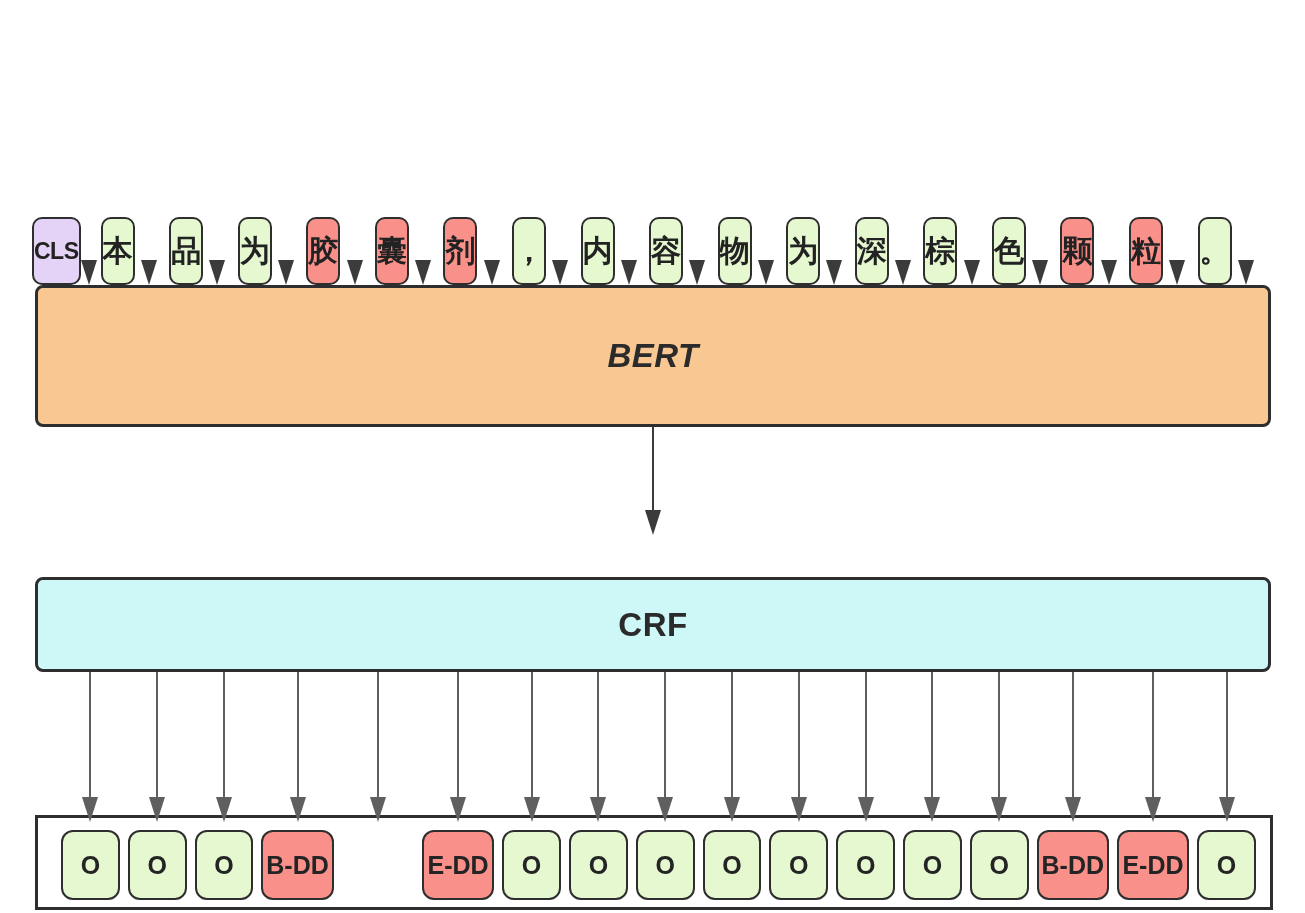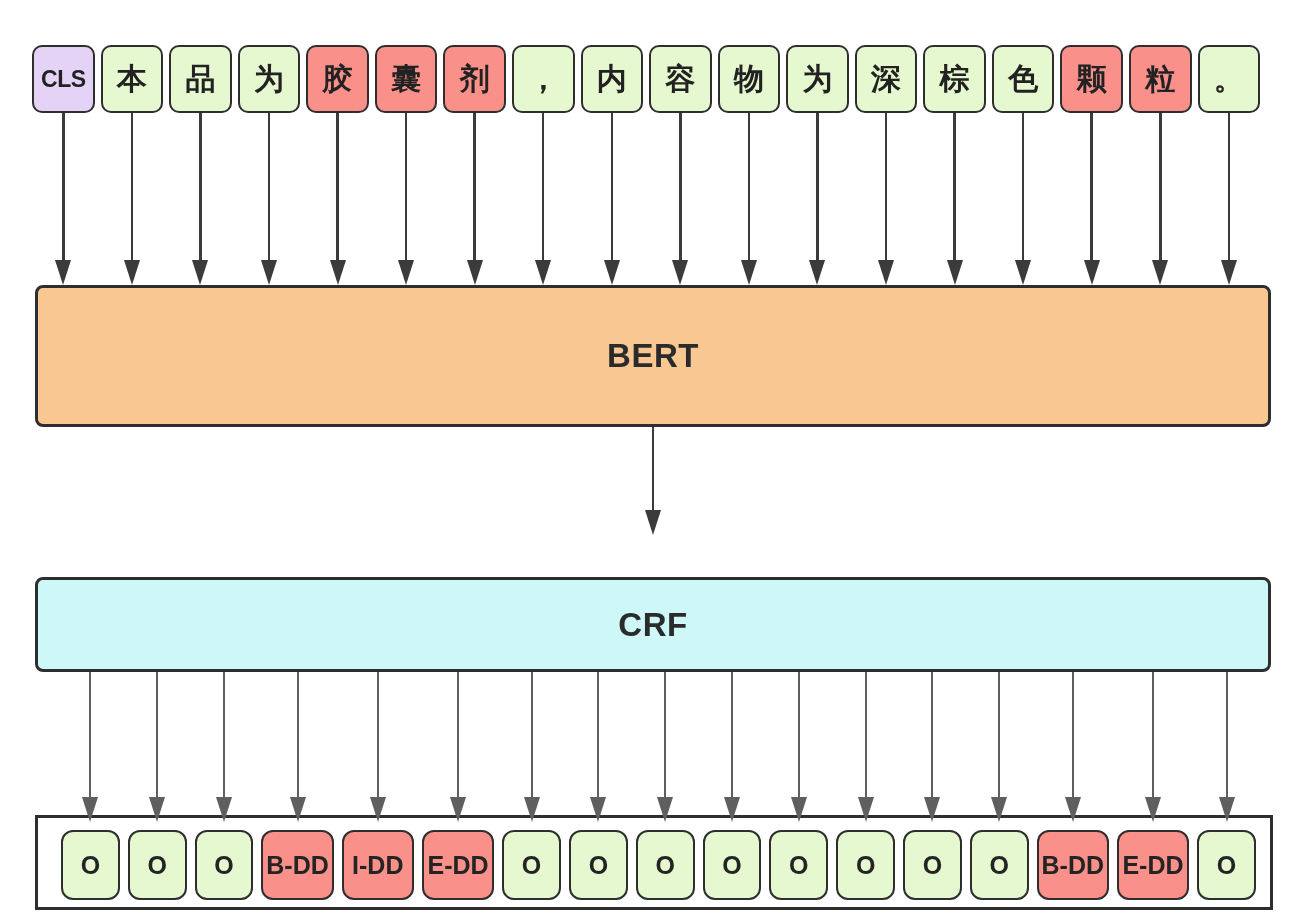--- a/index.html
+++ b/index.html
@@ -10,21 +10,21 @@
   html,body{margin:0;padding:0;}
   body{
     width:1305px;height:913px;background:#ffffff;
     font-family:"Liberation Sans","DejaVu Sans",sans-serif;
     color:#222;
   }
   .diagram{position:relative;width:1305px;height:913px;overflow:hidden;}
 
   
   .token-row{display:flex;gap:6px;margin:45px 45px 0 32px;height:240px;}
-  .tcell{flex:1 1 0;display:flex;flex-direction:column;align-items:flex-end;min-width:0;}
+  .tcell{flex:1 1 0;display:flex;flex-direction:row;align-items:flex-end;min-width:0;}
   .tbox{
     box-sizing:border-box;width:100%;height:68px;
     border:2.5px solid var(--line);border-radius:10px;
     display:flex;align-items:center;justify-content:center;
     font-weight:bold;font-size:30px;line-height:1;color:#222;
     background:var(--green);
   }
   .tbox.special{background:var(--purple);font-size:23px;letter-spacing:-0.5px;}
   .tbox.normal{background:var(--green);}
   .tbox.entity{background:var(--red);}
@@ -40,21 +40,21 @@
   .arrow.gray .shaft{width:2px;background:var(--arrow-gray);}
   .arrow.gray .head{border-top-color:var(--arrow-gray);}
 
   
   .bigbox{
     box-sizing:border-box;margin-left:35px;width:1236px;
     border:3px solid var(--line);border-radius:8px;
     display:flex;align-items:center;justify-content:center;
     font-weight:bold;font-size:33px;letter-spacing:0.5px;color:#2b2b2b;
   }
-  .bert{height:142px;background:var(--orange);}
+  .bert{height:142px;background:var(--orange);font-style:italic;}
   .crf{height:95px;background:var(--cyan);margin-top:42px;}
   .mid-arrow{margin-left:35px;width:1236px;height:108px;display:flex;flex-direction:column;align-items:center;}
 
   
   .labels-section{position:relative;margin-left:35px;width:1238px;height:238px;}
   .labels-frame{
     position:absolute;left:0;right:0;top:143px;bottom:0;z-index:0;
     box-sizing:border-box;border:3px solid var(--line);background:#fff;
   }
   .labels-row{
@@ -274,21 +274,20 @@
       <div class="head"></div>
     </div>
     <div class="lbox entity">B-DD</div>
   </div>
 
   <div class="lcell wide">
     <div class="arrow gray">
       <div class="shaft"></div>
       <div class="head"></div>
     </div>
-    <div class="lbox entity">I-DD</div>
   </div>
 
   <div class="lcell wide">
     <div class="arrow gray">
       <div class="shaft"></div>
       <div class="head"></div>
     </div>
     <div class="lbox entity">E-DD</div>
   </div>
 

